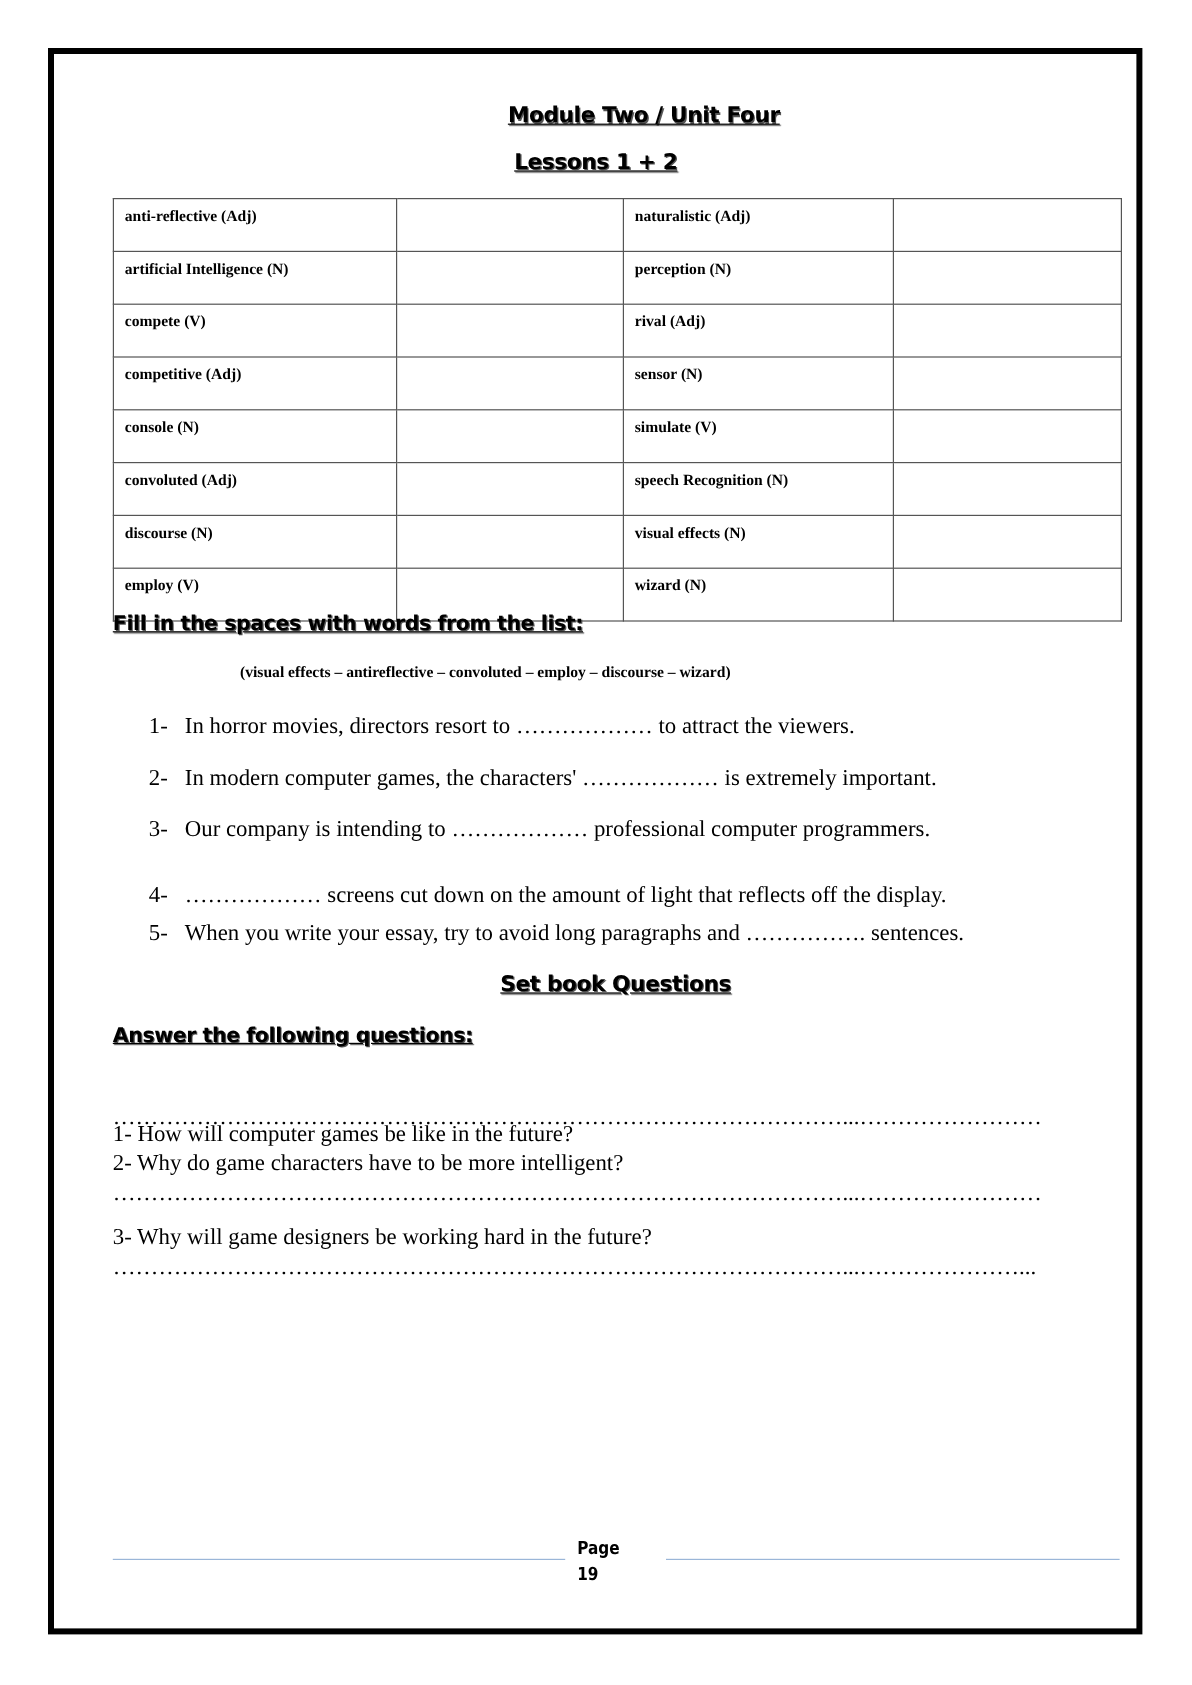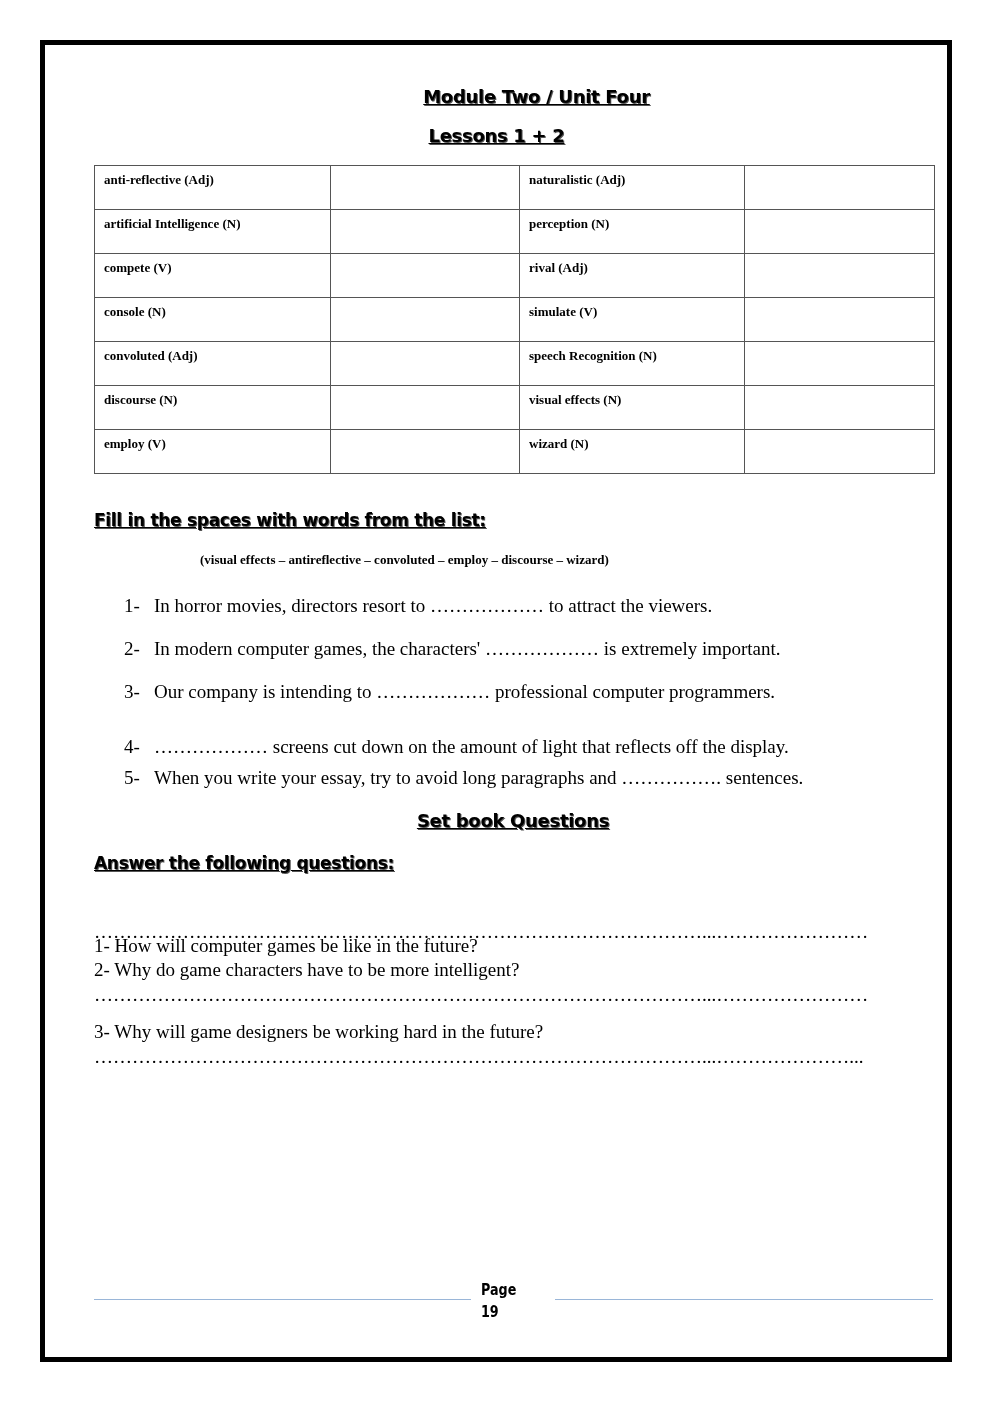--- a/index.html
+++ b/index.html
@@ -53,20 +53,26 @@
     <tr>
       <td>artificial Intelligence (N)</td>
       <td></td>
       <td>perception (N)</td>
       <td></td>
     </tr>
     <tr>
       <td>compete (V)</td>
       <td></td>
       <td>rival (Adj)</td>
+      <td></td>
+    </tr>
+    <tr>
+      <td>competitive (Adj)</td>
+      <td></td>
+      <td>sensor (N)</td>
       <td></td>
     </tr>
     <tr>
       <td>console (N)</td>
       <td></td>
       <td>simulate (V)</td>
       <td></td>
     </tr>
     <tr>
       <td>convoluted (Adj)</td>

